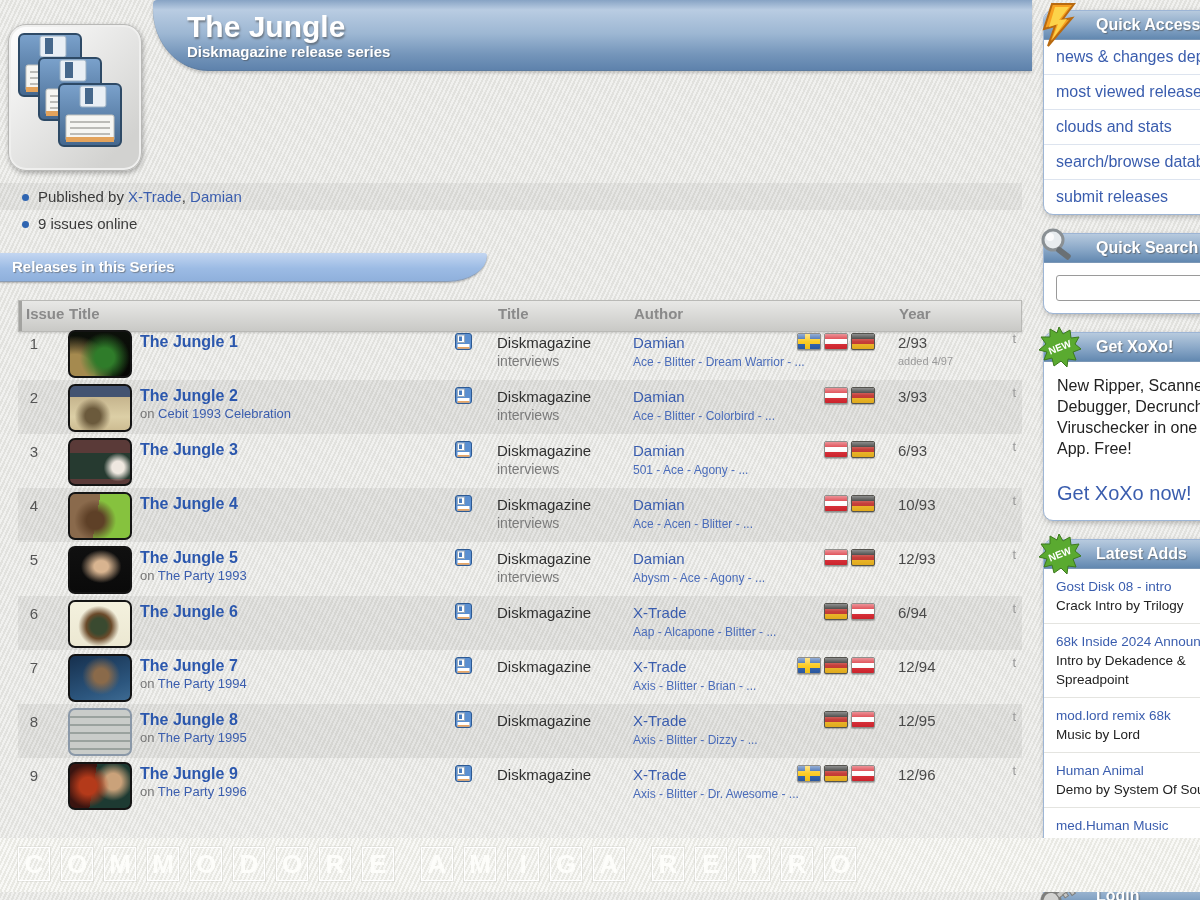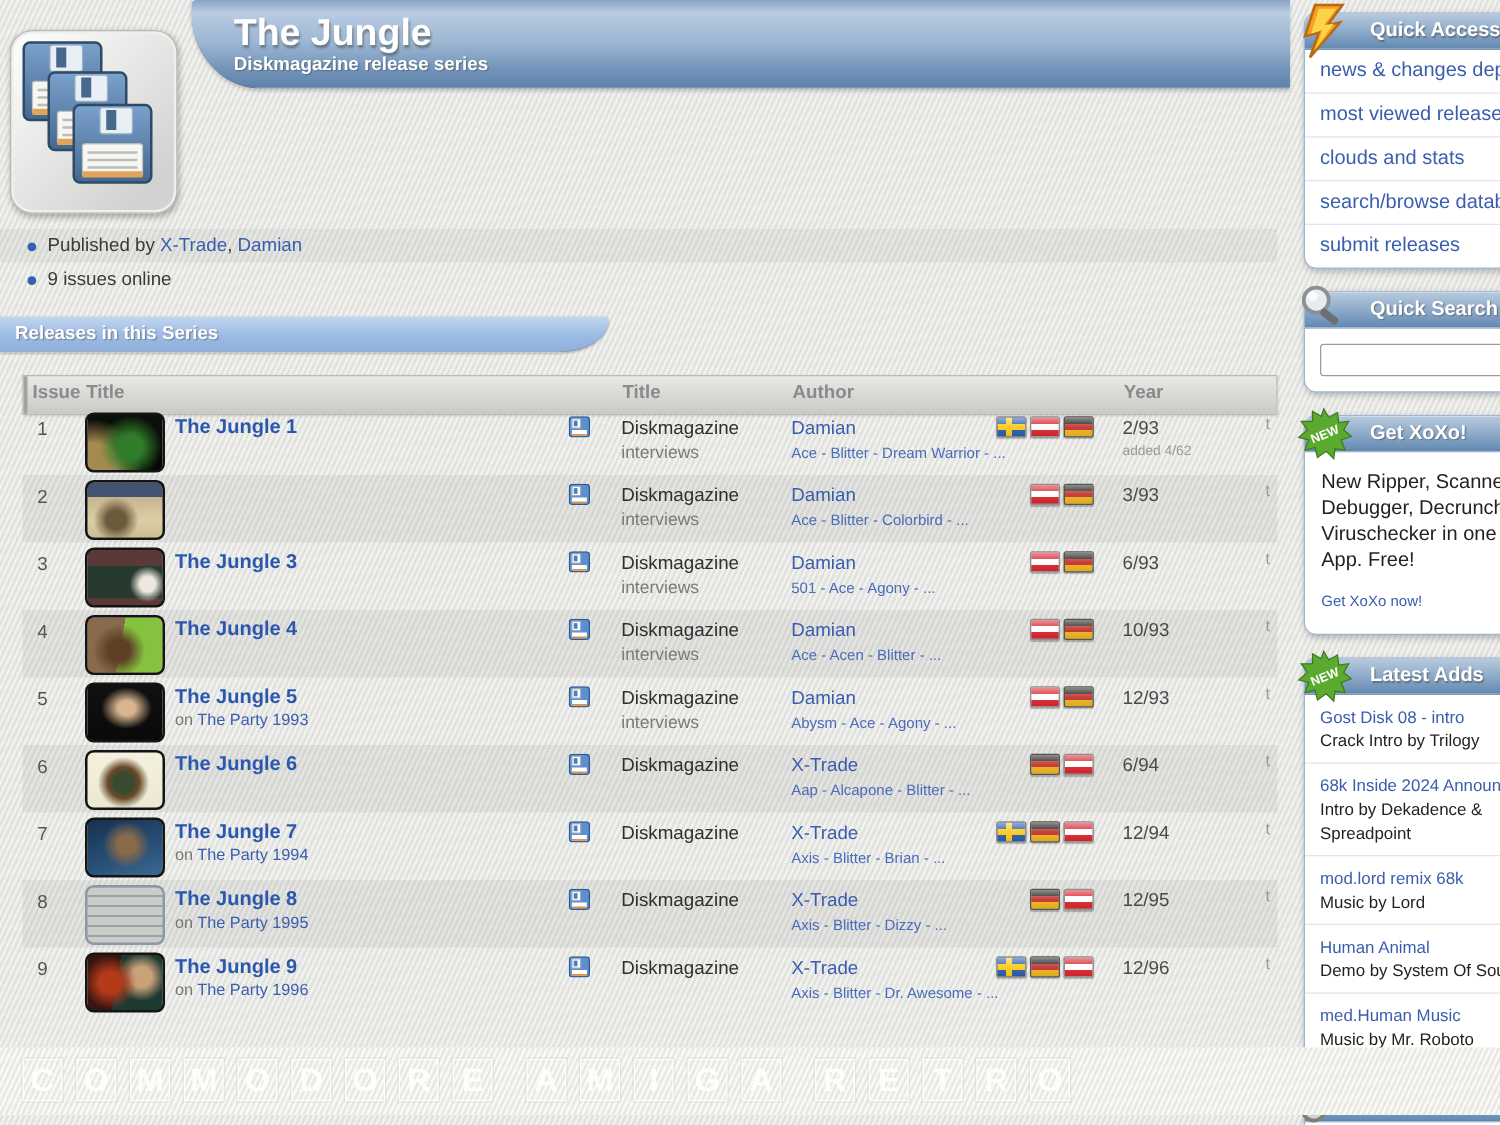--- a/index.html
+++ b/index.html
@@ -112,21 +112,21 @@
     box-shadow:1px 2px 5px rgba(100,100,100,.4);}
   .sbox-head{height:28px;line-height:28px;background:linear-gradient(#b7cade,#89a7c7 55%,#6288b0);
     border-radius:9px 9px 0 0;color:#fff;font-weight:bold;font-size:16px;padding-left:52px;
     text-shadow:1px 1px 1px rgba(80,80,80,.6);border-bottom:1px solid #7b97b6;}
   .sbox-icon{position:absolute;left:-8px;top:-9px;}
   .qa-link{display:block;padding:8px 12px;font-size:16px;color:#3a5dae;border-bottom:1px solid #dde4ef;}
   .qa-link:last-child{border-bottom:none;}
   .qs-body{padding:12px;}
   .qs-input{width:200px;height:22px;border:1px solid #9a9a9a;border-radius:3px;background:#fff;}
   .xoxo-body{padding:13px 13px 15px;font-size:16px;color:#222;line-height:21px;width:190px;}
-  .xoxo-link{display:inline-block;margin-top:12px;font-size:12px;color:#3a5dae;}
+  .xoxo-link{display:inline-block;margin-top:24px;font-size:20px;color:#3a5dae;}
   .la-item{padding:8px 12px;border-bottom:1px solid #e4e4e0;}
   .la-item:last-child{border-bottom:none;}
   .la-title{display:block;font-size:13.5px;color:#3a5dae;line-height:19px;}
   .la-desc{font-size:13.5px;color:#222;line-height:19px;}
   .login-body{padding:14px 12px;font-size:15px;color:#444;}
 
   
   .footer-strip{position:absolute;left:0;top:838px;width:1200px;height:54px;
     background:#f2f2ed;
     background-image:repeating-linear-gradient(115deg, rgba(255,255,255,.5) 0 2px, rgba(205,205,198,.25) 2px 4px);}
@@ -217,28 +217,35 @@
         <div class="type-main">Diskmagazine</div>
         <div class="type-sub">interviews</div>
       </div>
       <div class="author-wrap">
         <a class="author-link">Damian</a>
         <div class="author-sub">Ace - Blitter - Dream Warrior - ...</div>
       </div>
       <span class="flags"><i class="flag f-se"></i><i class="flag f-at"></i><i class="flag f-de"></i></span>
       <div class="year-wrap">
         <div class="year-main">2/93</div>
-        <div class="year-added">added 4/62</div>
+        <div class="year-added">added 4/97</div>
       </div>
       <a class="t-link">t</a>
     </div>
 
     <div class="row even">
       <span class="issue">2</span>
       <a class="thumb thumb-2"></a>
+      <div class="title-wrap">
+        <a class="title-link">The Jungle 2</a>
+        <div class="party-line">
+          <span>on</span>
+          <a class="lnk">Cebit 1993 Celebration</a>
+        </div>
+      </div>
       <span class="type-icon">
         <svg width="17" height="17" viewBox="0 0 17 17">
           <rect x="0.5" y="0.5" width="16" height="16" rx="2.5" fill="#5b8fd0" stroke="#2d5a94"></rect>
           <rect x="2.5" y="2" width="7" height="7.5" fill="#fff" stroke="#9ab"></rect>
           <rect x="4" y="3.5" width="3" height="4.5" fill="#4a7ec0"></rect>
           <rect x="2.5" y="11" width="12" height="4.5" fill="#fff"></rect>
           <rect x="2.5" y="14.2" width="12" height="1.4" fill="#e3903f"></rect>
         </svg>
       </span>
       <div class="type-wrap">

